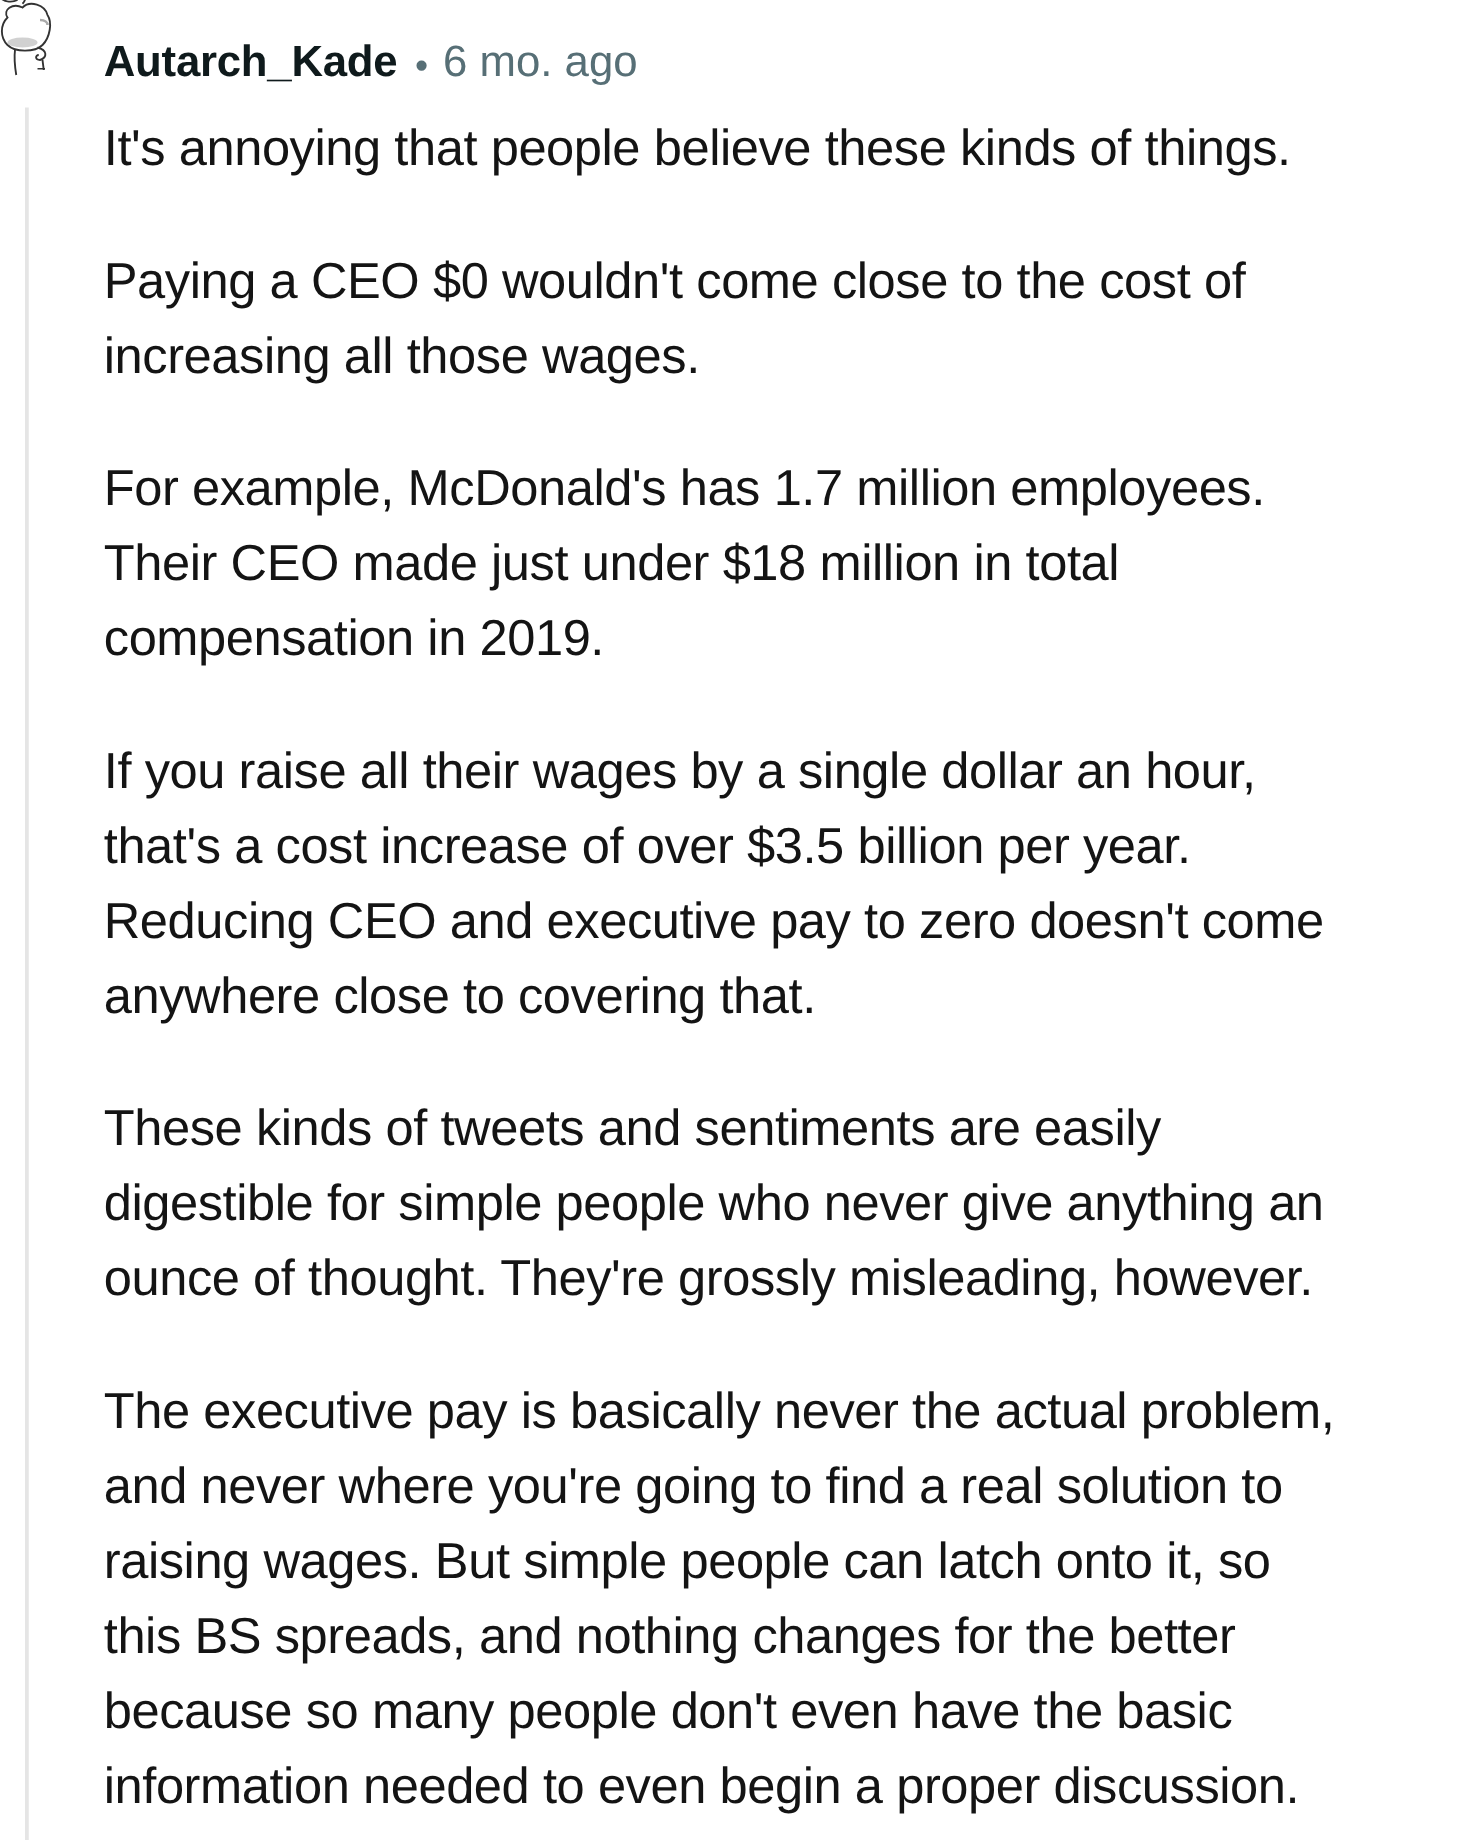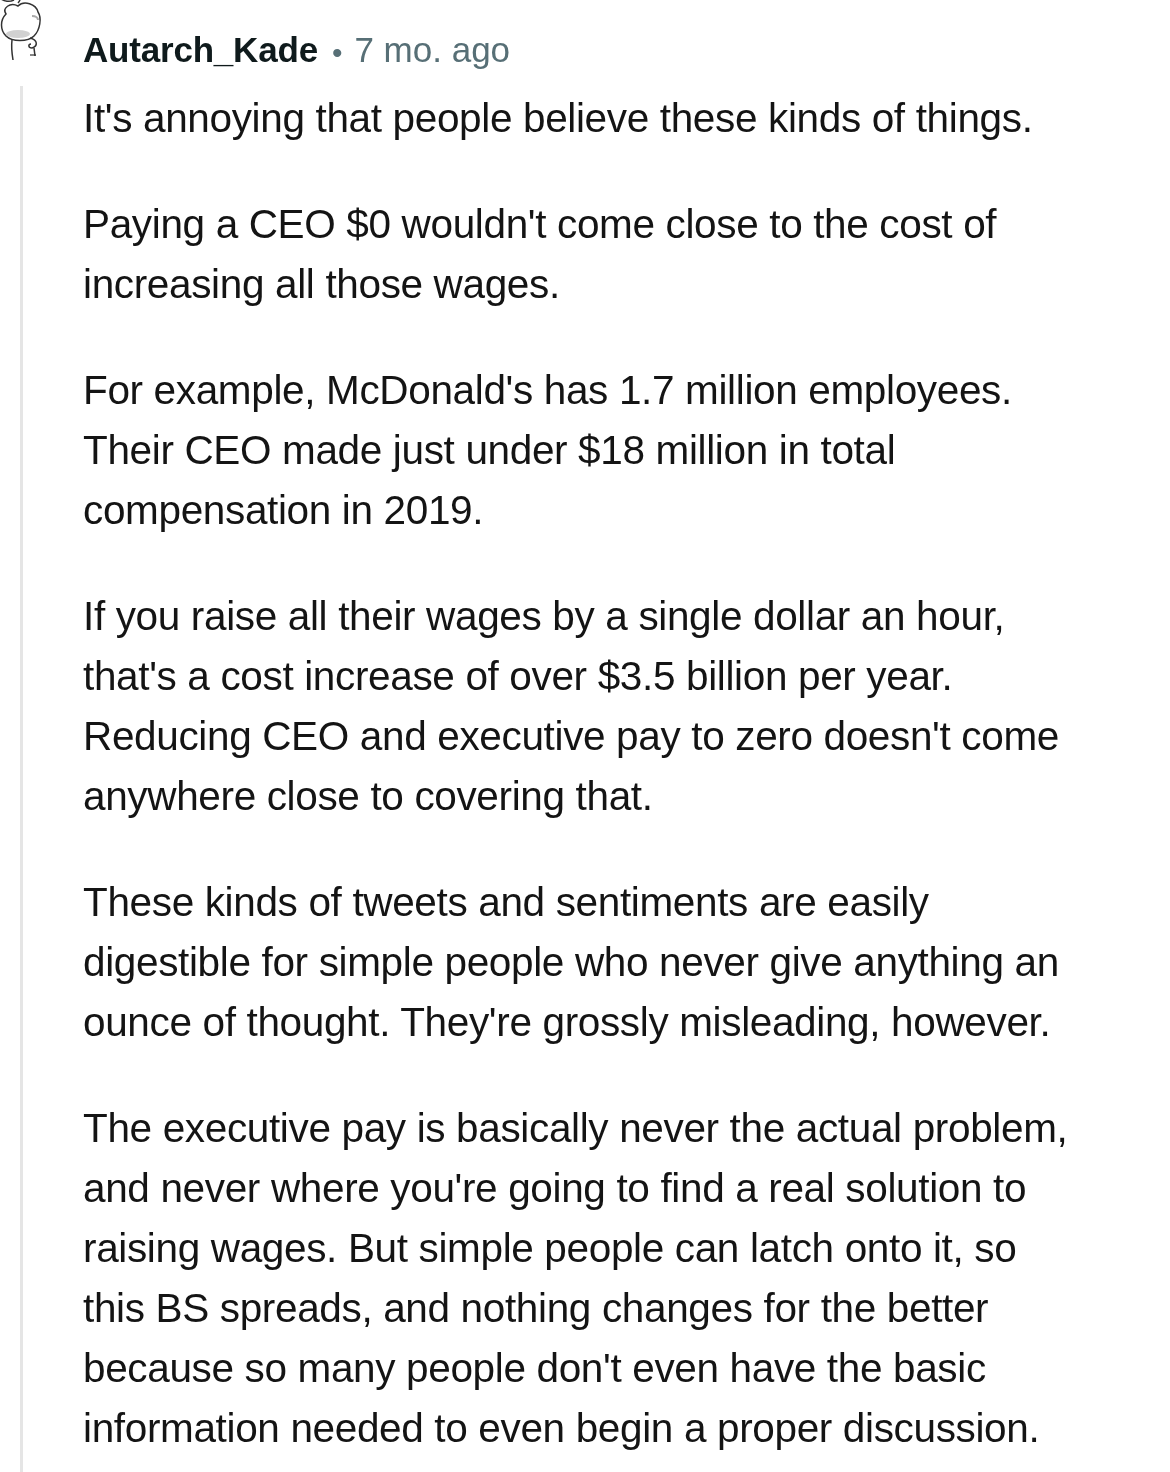--- a/index.html
+++ b/index.html
@@ -89,21 +89,21 @@
       <path d="M40 56 L41 64" fill="none" stroke="#333" stroke-width="1.5"></path>
       <path d="M36 63 L42 63" fill="none" stroke="#333" stroke-width="1.2"></path>
     </svg>
   </div>
 
   <div class="thread-line"></div>
 
   <div class="header">
     <span class="username">Autarch_Kade</span>
     <span class="dot">•</span>
-    <span class="timestamp">7 mo. ago</span>
+    <span class="timestamp">6 mo. ago</span>
   </div>
 
   <div class="comment-body">
     <p>
       <span class="ln">It's annoying that people believe these kinds of things.</span>
     </p>
     <p>
       <span class="ln">Paying a CEO $0 wouldn't come close to the cost of</span>
       <span class="ln">increasing all those wages.</span>
     </p>

